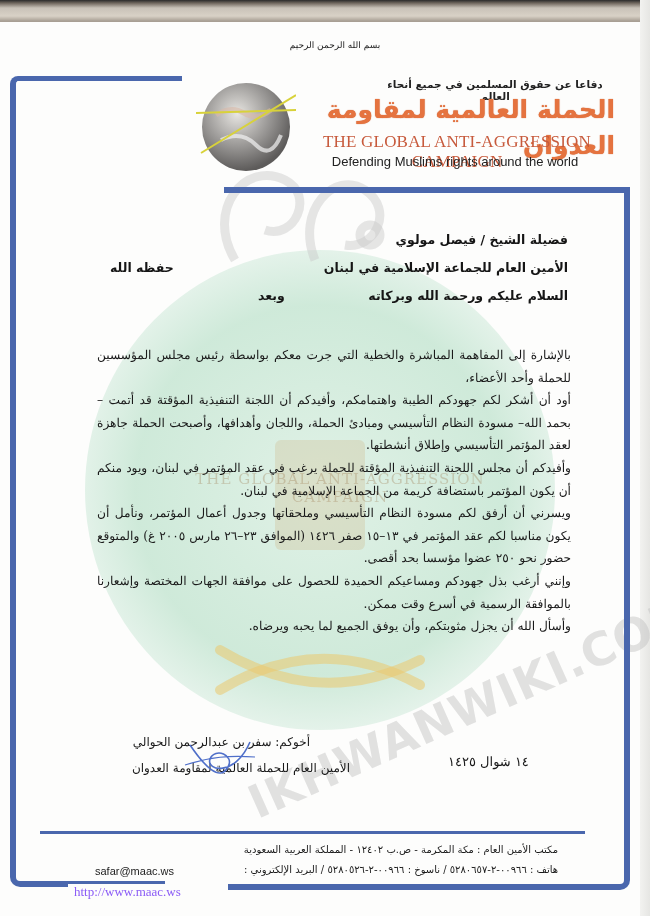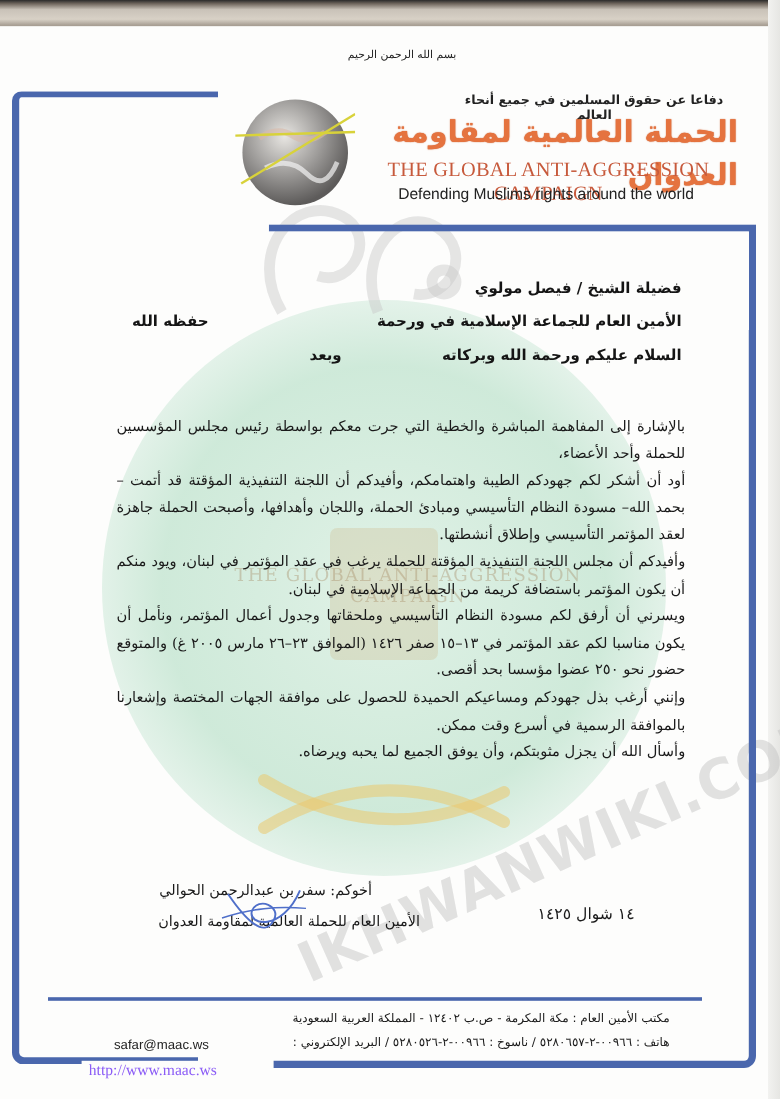--- a/index.html
+++ b/index.html
@@ -174,21 +174,21 @@
   <path d="M25 65 Q 45 55 60 70 T 85 60" stroke="#f2f2f2" stroke-width="4" fill="none" opacity="0.7"></path>
   <path d="M0 38 L 100 35" stroke="#d8d23a" stroke-width="2"></path>
   <path d="M5 78 L 100 20" stroke="#d8d23a" stroke-width="2"></path>
 </svg>
 <div class="tagline-ar">دفاعا عن حقوق المسلمين في جميع أنحاء العالم</div>
 <div class="title-ar">الحملة العالمية لمقاومة العدوان</div>
 <div class="title-en">THE GLOBAL ANTI-AGGRESSION CAMPAIGN</div>
 <div class="subtitle-en">Defending Muslims rights around the world</div>
 
 <div class="addr" style="right:82px; top:232px;">فضيلة الشيخ / فيصل مولوي</div>
-<div class="addr" style="right:82px; top:260px;">الأمين العام للجماعة الإسلامية في ورحمة</div>
+<div class="addr" style="right:82px; top:260px;">الأمين العام للجماعة الإسلامية في لبنان</div>
 <div class="addr" style="left:110px; top:260px;text-align:center;">حفظه الله</div>
 <div class="addr" style="right:82px; top:288px;">السلام عليكم ورحمة الله وبركاته</div>
 <div class="addr" style="left:258px; top:288px;">وبعد</div>
 
 <div class="body-text">
   <p>بالإشارة إلى المفاهمة المباشرة والخطية التي جرت معكم بواسطة رئيس مجلس المؤسسين للحملة وأحد الأعضاء،</p>
   <p>أود أن أشكر لكم جهودكم الطيبة واهتمامكم، وأفيدكم أن اللجنة التنفيذية المؤقتة قد أتمت –بحمد الله– مسودة النظام التأسيسي ومبادئ الحملة، واللجان وأهدافها، وأصبحت الحملة جاهزة لعقد المؤتمر التأسيسي وإطلاق أنشطتها.</p>
   <p>وأفيدكم أن مجلس اللجنة التنفيذية المؤقتة للحملة يرغب في عقد المؤتمر في لبنان، ويود منكم أن يكون المؤتمر باستضافة كريمة من الجماعة الإسلامية في لبنان.</p>
   <p>ويسرني أن أرفق لكم مسودة النظام التأسيسي وملحقاتها وجدول أعمال المؤتمر، ونأمل أن يكون مناسبا لكم عقد المؤتمر في ١٣–١٥ صفر ١٤٢٦ (الموافق ٢٣–٢٦ مارس ٢٠٠٥ غ) والمتوقع حضور نحو ٢٥٠ عضوا مؤسسا بحد أقصى.</p>
   <p>وإنني أرغب بذل جهودكم ومساعيكم الحميدة للحصول على موافقة الجهات المختصة وإشعارنا بالموافقة الرسمية في أسرع وقت ممكن.</p>

